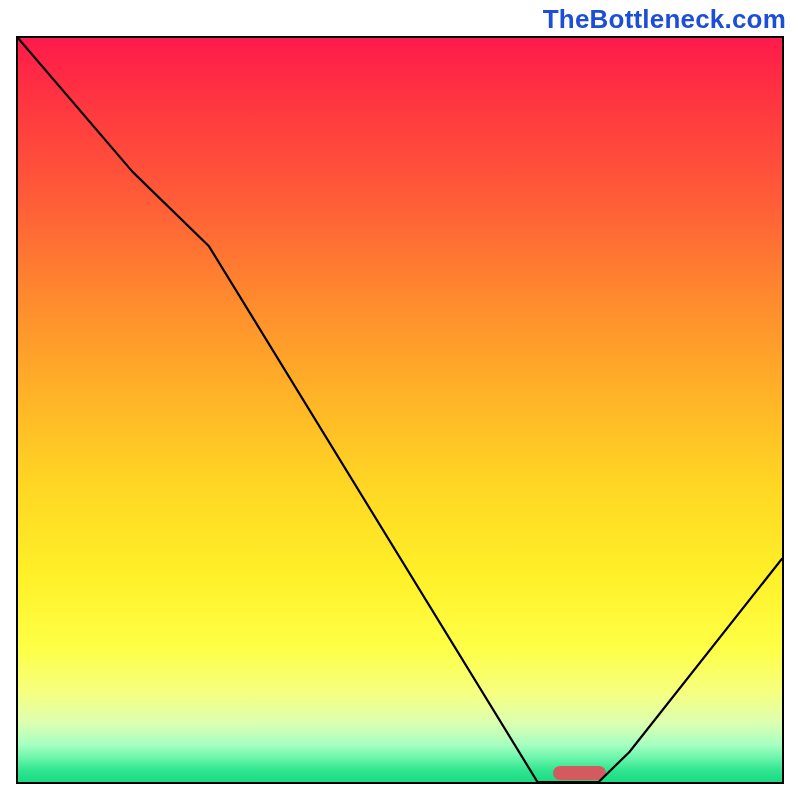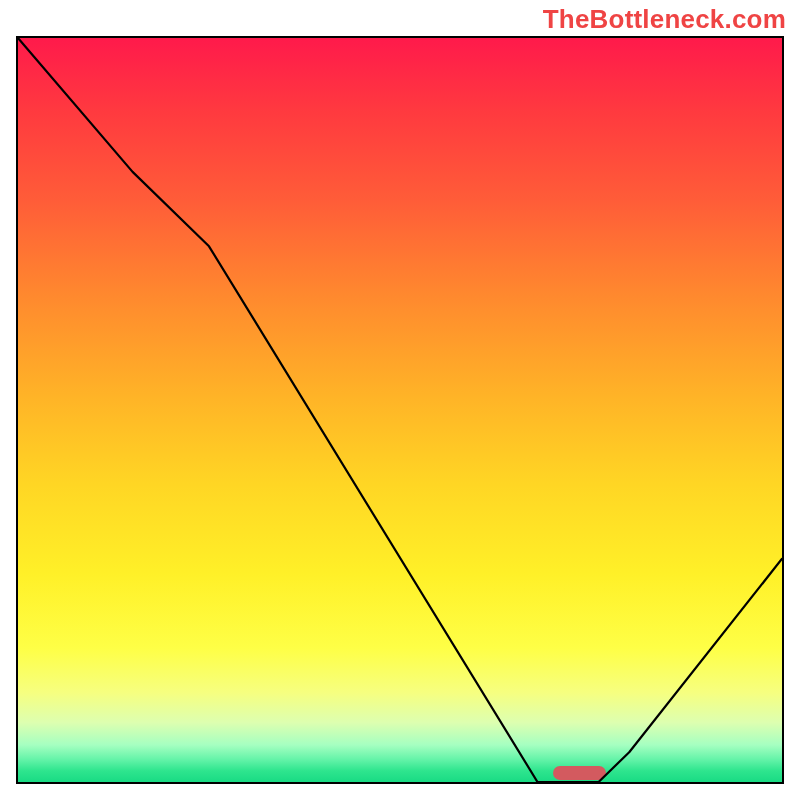--- a/index.html
+++ b/index.html
@@ -15,21 +15,21 @@
     width: 800px;
     height: 800px;
     box-sizing: border-box;
   }
   .watermark {
     position: absolute;
     top: 4px;
     right: 14px;
     font-size: 26px;
     font-weight: 600;
-    color: #ef4444;
+    color: #1d4ed8;
     letter-spacing: 0.2px;
     z-index: 5;
   }
   .plot-frame {
     position: absolute;
     left: 16px;
     top: 36px;
     width: 768px;
     height: 748px;
     border: 2px solid #000;

